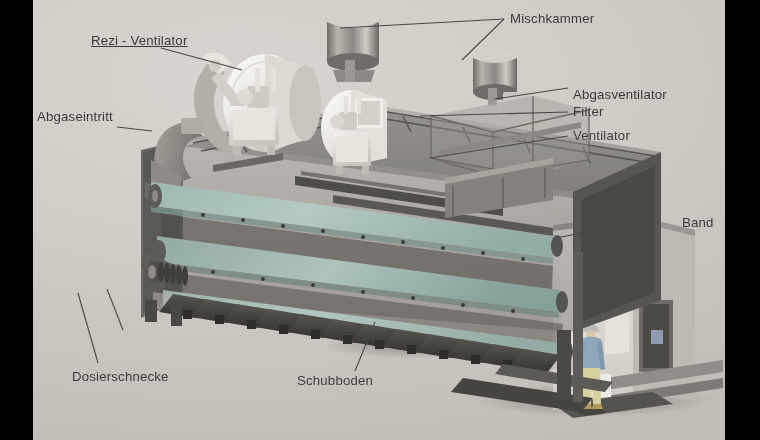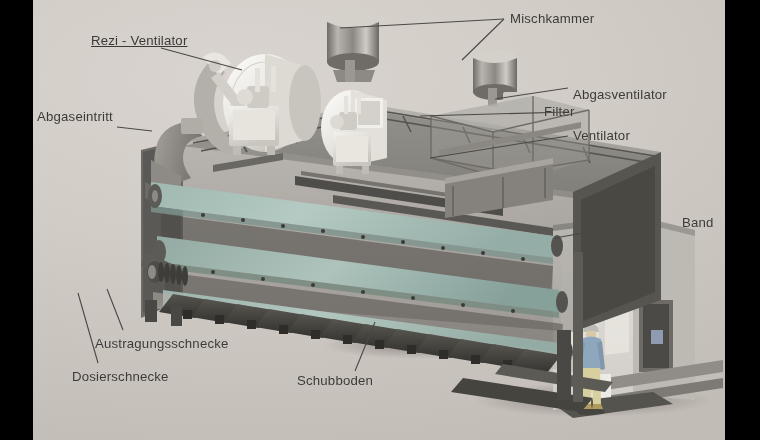--- a/index.html
+++ b/index.html
@@ -343,25 +343,24 @@
           <polyline points="606,223 522,238"></polyline>
           <polyline points="90,330 74,289"></polyline>
           <polyline points="65,363 45,293"></polyline>
           <polyline points="322,371 342,322"></polyline>
         </g>
     </svg>
 
     <div class="lbl" style="left:58px;top:34px;text-decoration:underline;">Rezi - Ventilator</div>
     <div class="lbl" style="left:477px;top:12px;">Mischkammer</div>
     <div class="lbl" style="left:540px;top:88px;">Abgasventilator</div>
-    <div class="lbl" style="left:511px;top:105px;">Filter</div>
+    <div class="lbl" style="left:540px;top:105px;">Filter</div>
     <div class="lbl" style="left:540px;top:129px;">Ventilator</div>
     <div class="lbl" style="left:4px;top:110px;">Abgaseintritt</div>
     <div class="lbl" style="left:610px;top:216px;margin-left:39px;">Band</div>
-    <div class="lbl" style="left:62px;top:337px;">Austragungsschnecke</div>
     <div class="lbl" style="left:39px;top:370px;">Dosierschnecke</div>
     <div class="lbl" style="left:264px;top:374px;">Schubboden</div>
 
   </div>
 
   <div class="bar" id="bar-left"></div>
   <div class="bar" id="bar-right"></div>
 </div>
 
 </body></html>

